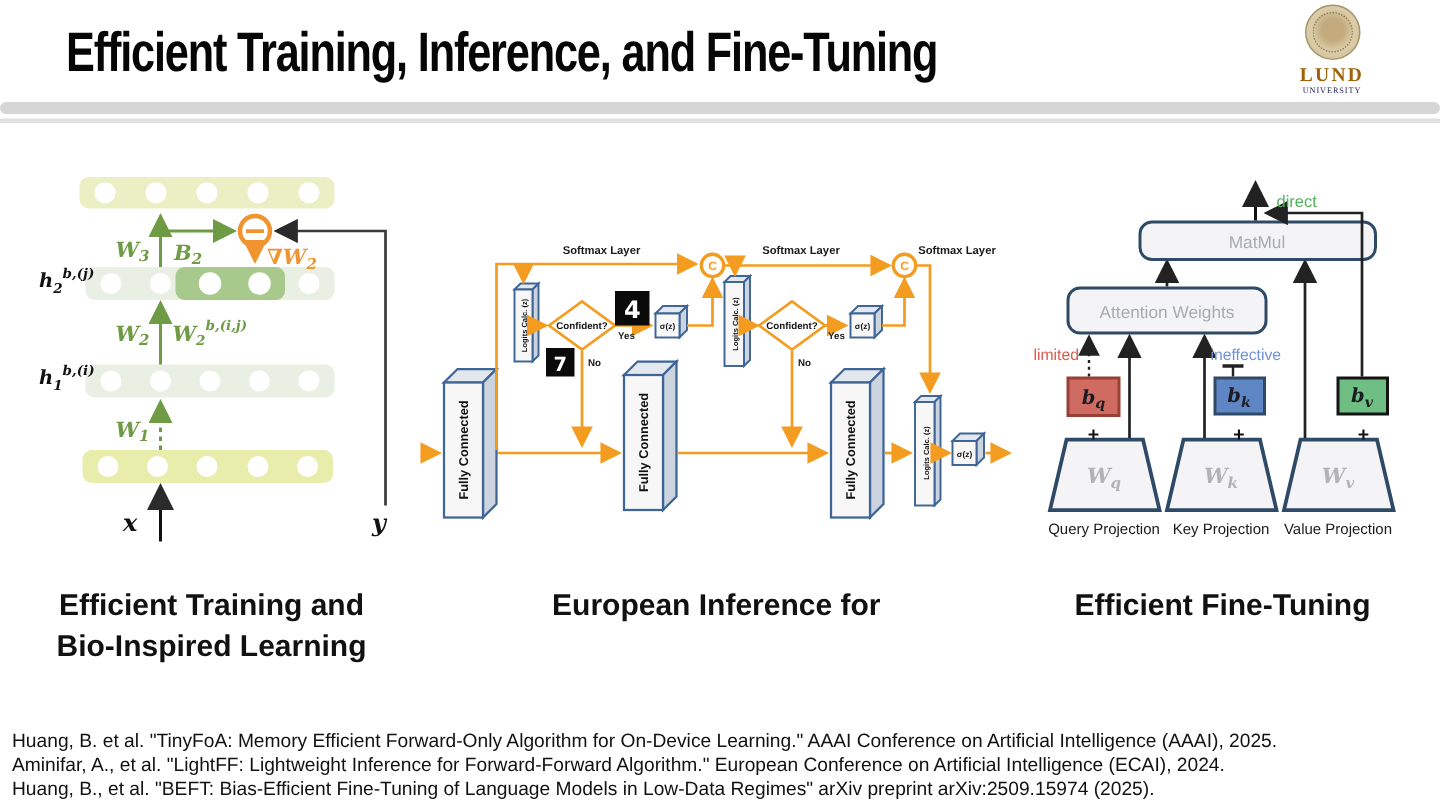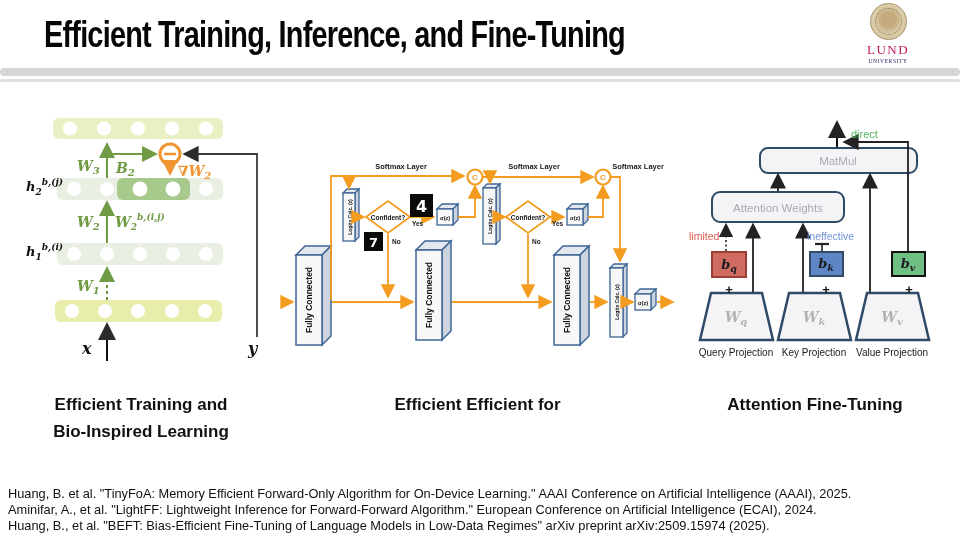--- a/index.html
+++ b/index.html
@@ -18,27 +18,27 @@
   .logo{position:absolute;left:860px;top:3px;width:56px;text-align:center;}
   .seal{
     width:37px;height:37px;border-radius:50%;margin:0 auto;
     background:radial-gradient(circle at 50% 45%, #c3ab7e 0 28%, #dbcda9 55%, #cdbd95 100%);
     border:1.5px solid #a8946c;box-sizing:border-box;position:relative;
   }
   .seal .inner{
     position:absolute;left:4px;top:4px;right:4px;bottom:4px;
     border:1px dotted #8d7a52;border-radius:50%;
   }
-  .logo .lund{font-family:"Liberation Serif",serif;font-weight:normal;font-size:13px;
-    color:#be185d;letter-spacing:1.5px;margin-top:2px;}
+  .logo .lund{font-family:"Liberation Serif",serif;font-weight:bold;font-size:13px;
+    color:#a16207;letter-spacing:1.5px;margin-top:2px;}
   .logo .univ{font-family:"Liberation Serif",serif;font-size:5.5px;color:#23235f;letter-spacing:0.6px;}
   .diagram{position:absolute;}
   .caption{
     position:absolute;top:391px;text-align:center;font-weight:bold;
-    font-size:17px;line-height:27px;color:#111;
+    font-size:20px;line-height:27px;color:#111;
   }
   .citations{
     position:absolute;left:8px;top:486px;width:948px;
     font-size:12.8px;line-height:16px;color:#111;white-space:nowrap;
   }
 </style>
 </head>
 <body>
 
 <div class="title">Efficient Training, Inference, and Fine-Tuning</div>
@@ -340,23 +340,23 @@
     <text x="129" y="246">Key Projection</text>
     <text x="207" y="246">Value Projection</text>
   </g>
 </svg>
 
 <div class="caption" style="left:0;width:282px">
   <div>Efficient Training and</div>
   <div>Bio-Inspired Learning</div>
 </div>
 <div class="caption" style="left:295px;width:365px">
-  <div>Efficient Efficient for</div>
+  <div>European Inference for</div>
 </div>
 <div class="caption" style="left:680px;width:270px">
-  <div>Attention Fine-Tuning</div>
+  <div>Efficient Fine-Tuning</div>
 </div>
 
 <div class="citations">
   <div>Huang, B. et al. "TinyFoA: Memory Efficient Forward-Only Algorithm for On-Device Learning." AAAI Conference on Artificial Intelligence (AAAI), 2025.</div>
   <div>Aminifar, A., et al. "LightFF: Lightweight Inference for Forward-Forward Algorithm." European Conference on Artificial Intelligence (ECAI), 2024.</div>
   <div>Huang, B., et al. "BEFT: Bias-Efficient Fine-Tuning of Language Models in Low-Data Regimes" arXiv preprint arXiv:2509.15974 (2025).</div>
 </div>
 
 </body></html>

